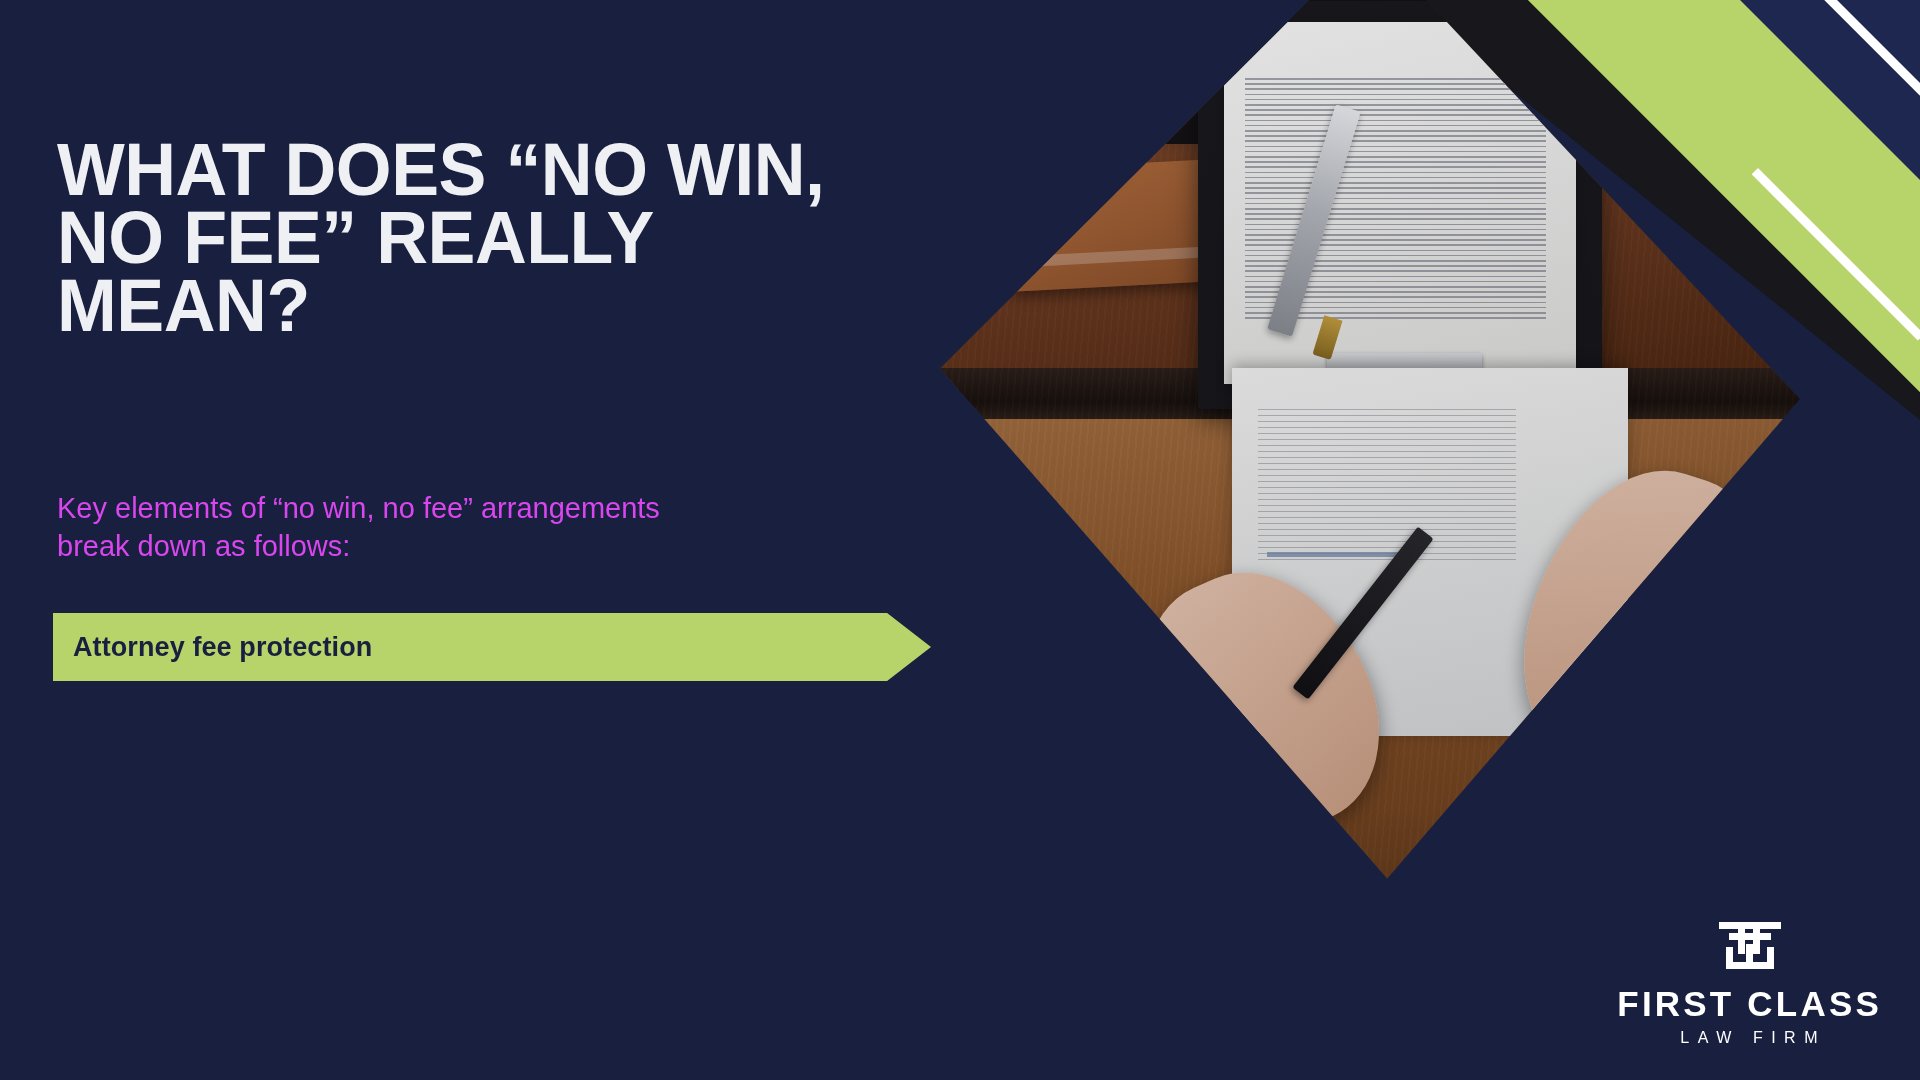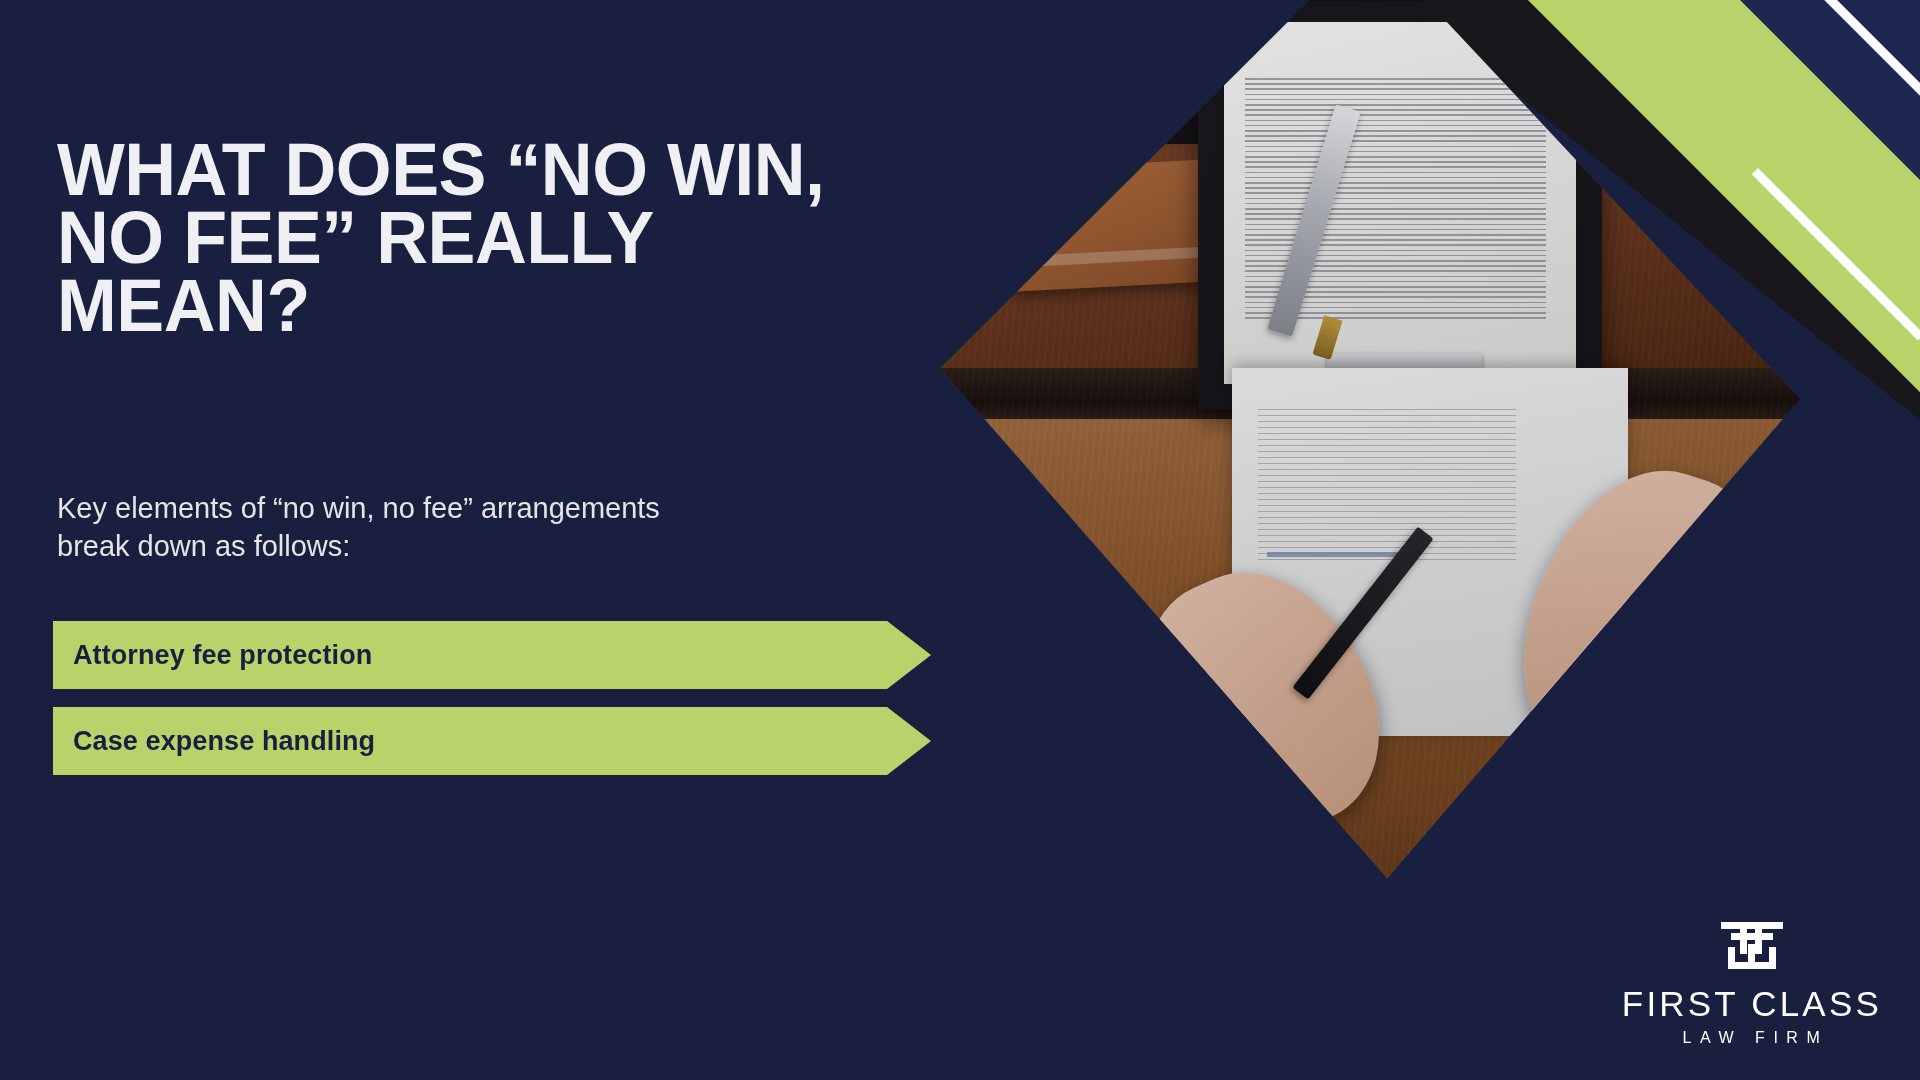--- a/index.html
+++ b/index.html
@@ -169,49 +169,49 @@
     line-height:.92;
     letter-spacing:-0.5px;
     text-transform:uppercase;
     font-stretch:condensed;
     transform:scaleX(.97);
     transform-origin:left top;
   }
 
   #subtitle {
     position:absolute; left:57px; top:490px; width:620px;
-    color:#e5e5e5;
+    color:#d946ef;
     font-size:29px;
     font-weight:400;
     line-height:1.30;
   }
 
   
   #banners { position:absolute; left:53px; top:613px; width:880px; }
   .banner {
     position:relative;
     width:878px; height:68px;
     margin-bottom:18px;
     background:#b7d46a;
     clip-path:polygon(0 0, 95.0% 0, 100% 50%, 95.0% 100%, 0 100%);
-    display:flex; align-items:center;margin-top:8px;
+    display:flex; align-items:center;
   }
   .banner-label {
     color:#19203f;
     font-size:27px;
     font-weight:bold;
     padding-left:20px;
     letter-spacing:.1px;
   }
 
   
   #logo { position:absolute; right:38px; bottom:34px; text-align:center; }
   #logo-mark { display:block; margin:0 auto 10px auto; }
   #logo-name {
-    color:#ffffff; font-size:35px; font-weight:normal;
+    color:#ffffff; font-size:35px; font-weight:bold;
     letter-spacing:3.2px; line-height:1;
   }
   #logo-sub {
     color:#ffffff; font-size:16px; font-weight:400;
     letter-spacing:8.5px; line-height:1; margin-top:9px;
     padding-left:7px;
   }
 </style>
 </head>
 <body>
@@ -270,23 +270,20 @@
     <h1 id="headline">WHAT DOES “NO WIN, NO FEE” REALLY MEAN?</h1>
 
     <p id="subtitle">Key elements of “no win, no fee” arrangements break down as follows:</p>
 
     <div id="banners">
 
       <div class="banner">
         <span class="banner-label">Attorney fee protection</span>
       </div>
 
-      <div class="banner">
-        <span class="banner-label">Case expense handling</span>
-      </div>
 
 
     </div>
   </div>
 
   <div id="logo">
     <svg id="logo-mark" width="74" height="56" viewBox="0 0 74 56">
       <g fill="#ffffff">
 
         <rect x="6" y="2" width="36" height="7"></rect>

